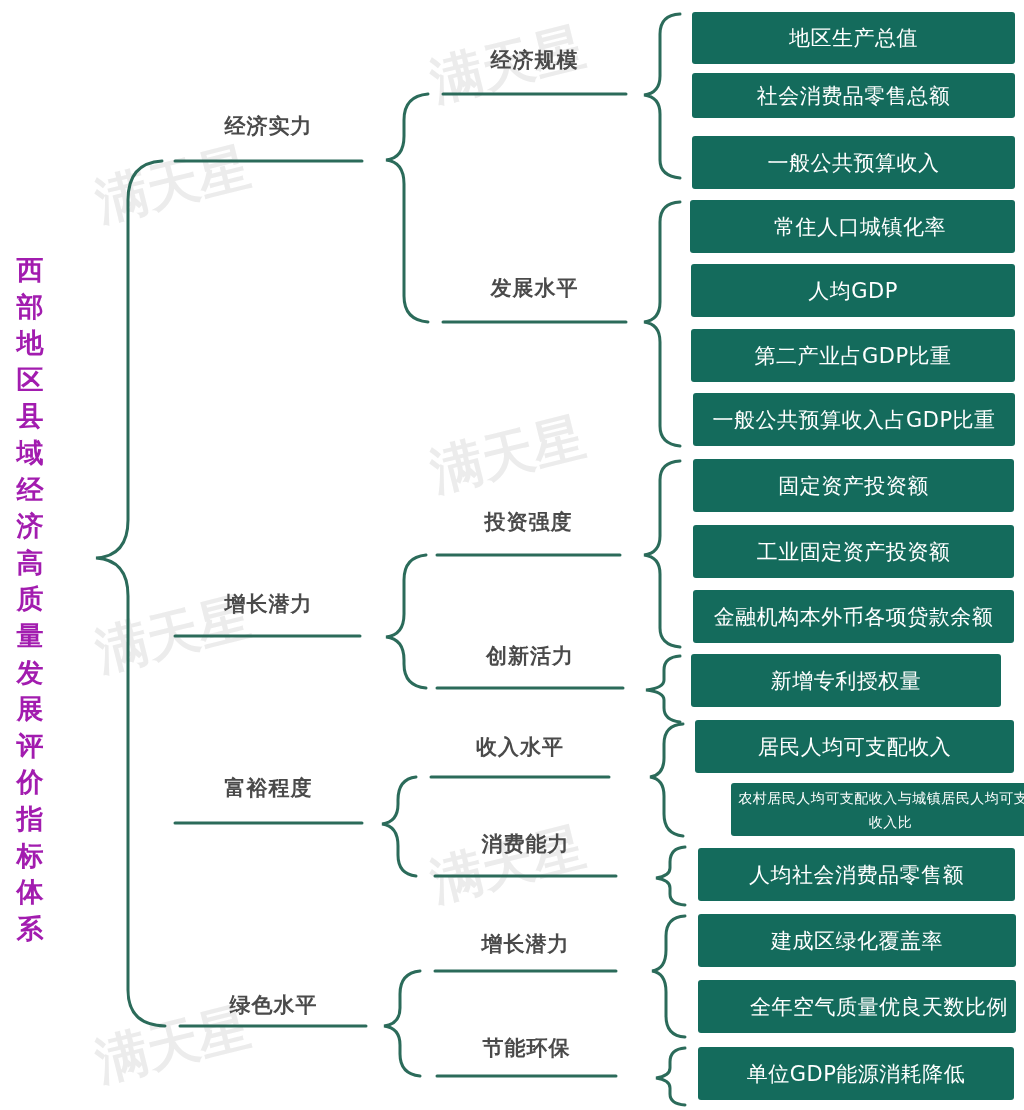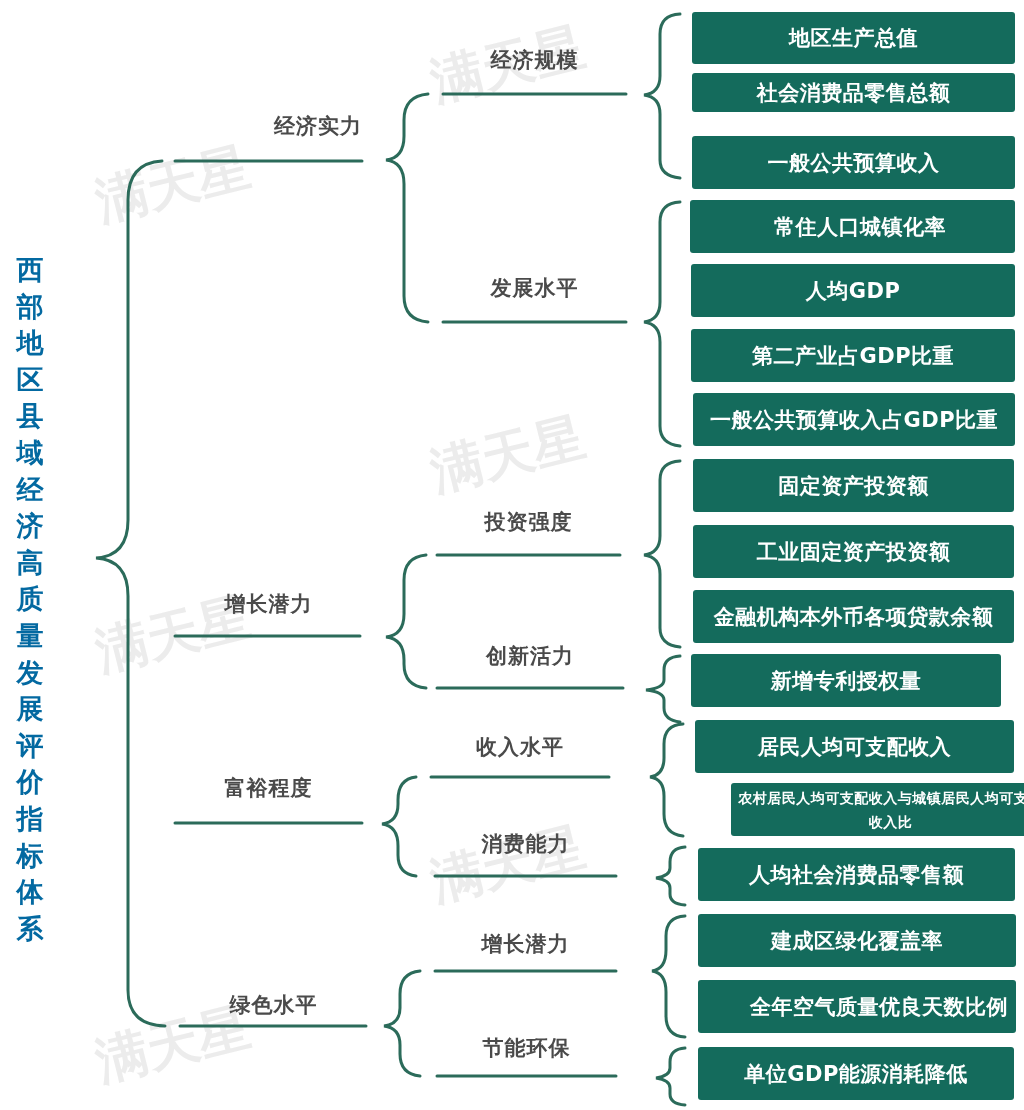--- a/index.html
+++ b/index.html
@@ -1,27 +1,27 @@
 <!DOCTYPE html>
 <html><head>
 <meta charset="utf-8">
 <style>
   html, body { margin: 0; padding: 0; background: #ffffff; }
   body { width: 1024px; height: 1110px; position: relative; overflow: hidden;
          font-family: "DejaVu Sans", "Liberation Sans", sans-serif; }
   #stage { position: absolute; left: 0; top: 0; width: 1024px; height: 1110px; }
   svg.lines { position: absolute; left: 0; top: 0; }
   .root-title { position: absolute; left: 14px; top: 252px; width: 32px;
-                font-size: 27px; line-height: 36.6px; color: #0369a1; font-weight: bold;
+                font-size: 27px; line-height: 36.6px; color: #a21caf; font-weight: bold;
                 text-align: center; word-break: break-all; }
   .l1, .l2 { position: absolute; color: #4a4a4a; font-size: 21px; font-weight: bold;
              text-align: center; letter-spacing: 1px; white-space: nowrap; }
   .leaf { position: absolute; background: #146b5c; color: #ffffff; border-radius: 3px;
           display: flex; align-items: center; justify-content: center; text-align: center;
-          font-size: 21px; font-weight: bold; letter-spacing: 0.5px; line-height: 24px;
+          font-size: 21px; font-weight: normal; letter-spacing: 0.5px; line-height: 24px;
           box-sizing: border-box; padding: 0 4px; }
   .wm { position: absolute; color: rgba(200,200,200,0.35); font-size: 52px; font-weight: bold;
         transform: rotate(-14deg); pointer-events: none; white-space: nowrap; }
 </style>
 </head>
 <body>
 
 <div id="stage">
 
   <div class="wm" style="left:95px;top:150px;">满天星</div>
@@ -61,36 +61,36 @@
     <path d="M680 461 Q660 462 660 480 L660 536 Q660 553 644 555 Q660 557 660 574 L660 628 Q660 645 680 647"></path>
     <path d="M680 656 Q664 657 664 670 L664 680 Q664 688 646 690 Q664 692 664 700 L664 708 Q664 720 680 722"></path>
     <path d="M683 724 Q664 725 664 744 L664 758 Q664 775 650 777 Q664 779 664 796 L664 814 Q664 834 683 836"></path>
     <path d="M685 847 Q670 848 670 862 L670 868 Q670 876 656 878 Q670 880 670 888 L670 894 Q670 904 685 905"></path>
     <path d="M685 916 Q666 917 666 936 L666 950 Q666 969 652 971 Q666 973 666 992 L666 1016 Q666 1036 685 1037"></path>
     <path d="M685 1048 Q670 1049 670 1062 L670 1068 Q670 1076 656 1078 Q670 1080 670 1088 L670 1094 Q670 1104 685 1105"></path>
   </svg>
 
   <div class="root-title">西部地区县域经济高质量发展评价指标体系</div>
 
-  <div class="l1" style="left:175px;top:112px;width:187px;text-align:right;">经济实力</div>
+  <div class="l1" style="left:175px;top:112px;width:187px;">经济实力</div>
   <div class="l1" style="left:175px;top:590px;width:187px;">增长潜力</div>
   <div class="l1" style="left:175px;top:774px;width:187px;">富裕程度</div>
   <div class="l1" style="left:180px;top:980px;width:187px;margin-top:11px;">绿色水平</div>
 
   <div class="l2" style="left:443px;top:46px;width:183px;">经济规模</div>
   <div class="l2" style="left:443px;top:274px;width:183px;">发展水平</div>
   <div class="l2" style="left:437px;top:508px;width:183px;">投资强度</div>
   <div class="l2" style="left:437px;top:642px;width:186px;">创新活力</div>
   <div class="l2" style="left:431px;top:733px;width:178px;">收入水平</div>
   <div class="l2" style="left:435px;top:830px;width:181px;">消费能力</div>
   <div class="l2" style="left:435px;top:930px;width:181px;">增长潜力</div>
   <div class="l2" style="left:437px;top:1034px;width:179px;">节能环保</div>
 
   <div class="leaf" style="left:692px;top:12px;width:323px;height:52px;">地区生产总值</div>
-  <div class="leaf" style="left:692px;top:73px;width:323px;height:39px;">社会消费品零售总额</div>
+  <div class="leaf" style="left:692px;top:73px;width:323px;height:45px;">社会消费品零售总额</div>
   <div class="leaf" style="left:692px;top:136px;width:323px;height:53px;">一般公共预算收入</div>
 
   <div class="leaf" style="left:690px;top:200px;width:325px;height:53px;padding-left:19px;">常住人口城镇化率</div>
   <div class="leaf" style="left:691px;top:264px;width:324px;height:53px;">人均GDP</div>
   <div class="leaf" style="left:691px;top:329px;width:324px;height:53px;">第二产业占GDP比重</div>
   <div class="leaf" style="left:693px;top:393px;width:322px;height:53px;">一般公共预算收入占GDP比重</div>
 
   <div class="leaf" style="left:693px;top:459px;width:321px;height:53px;">固定资产投资额</div>
   <div class="leaf" style="left:693px;top:525px;width:321px;height:53px;">工业固定资产投资额</div>
   <div class="leaf" style="left:693px;top:590px;width:321px;height:53px;">金融机构本外币各项贷款余额</div>

